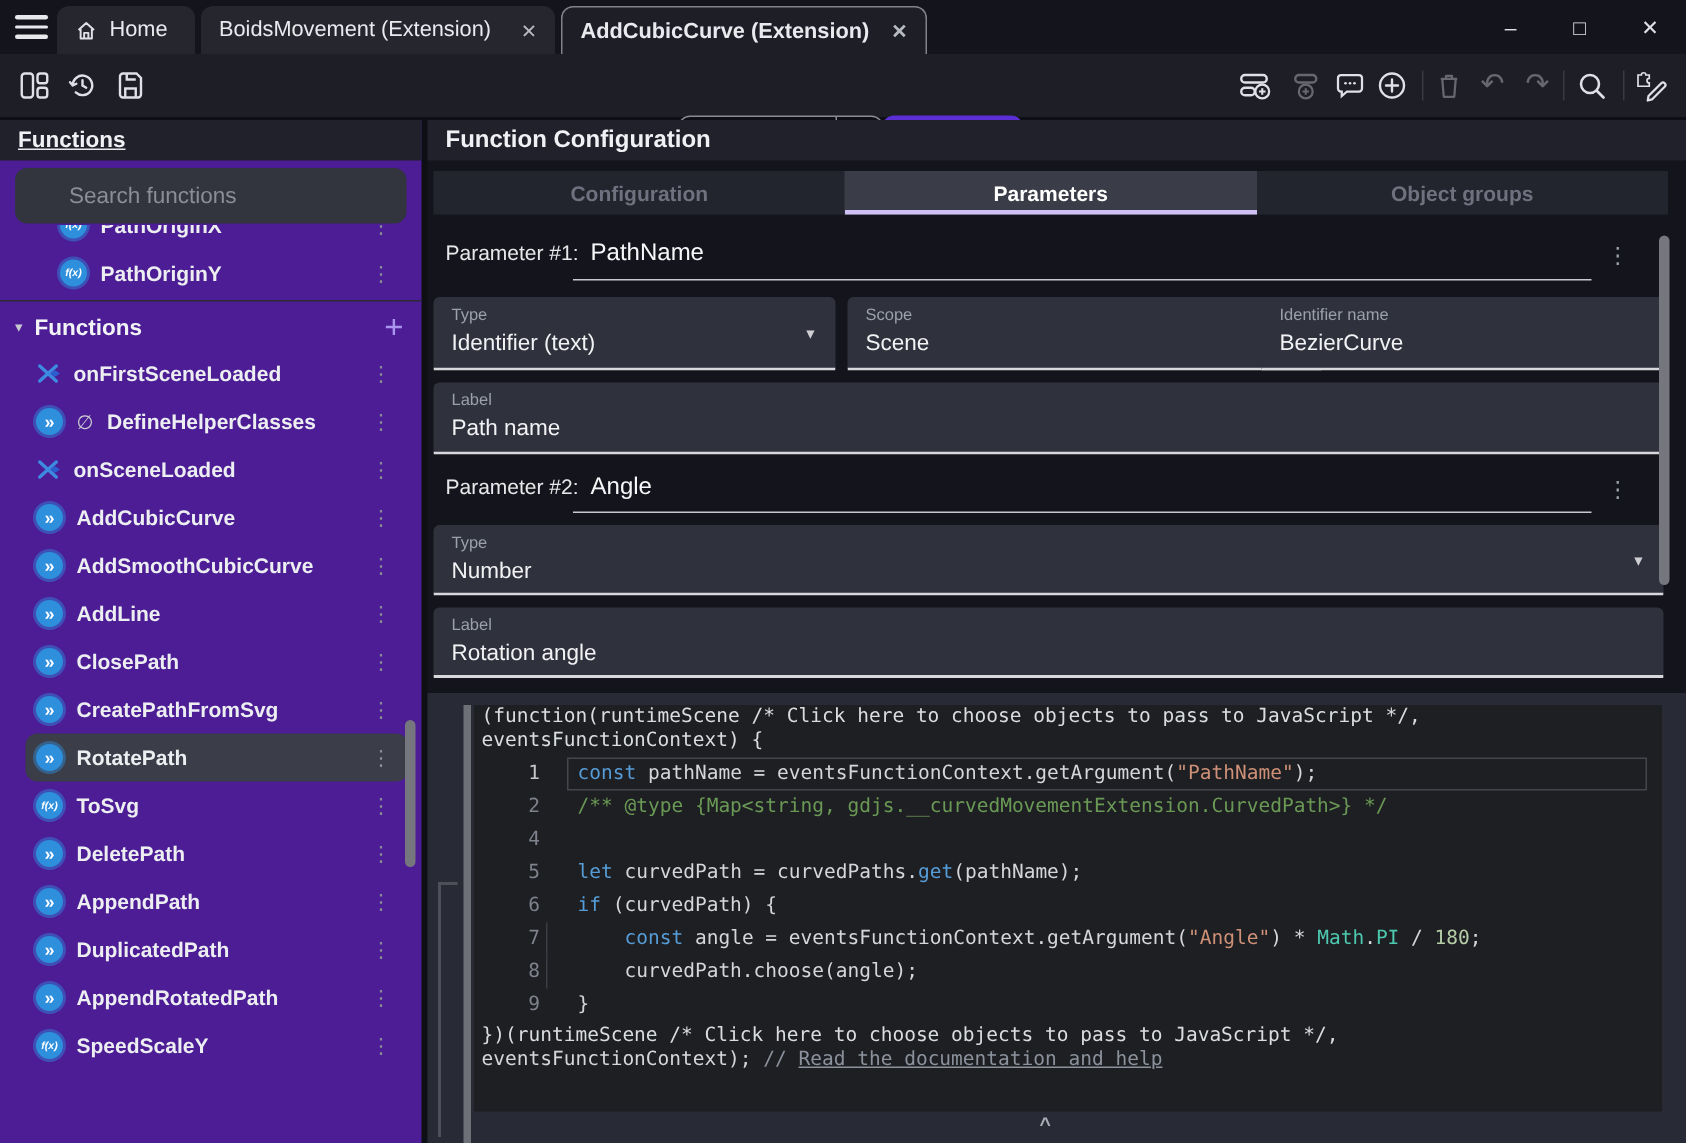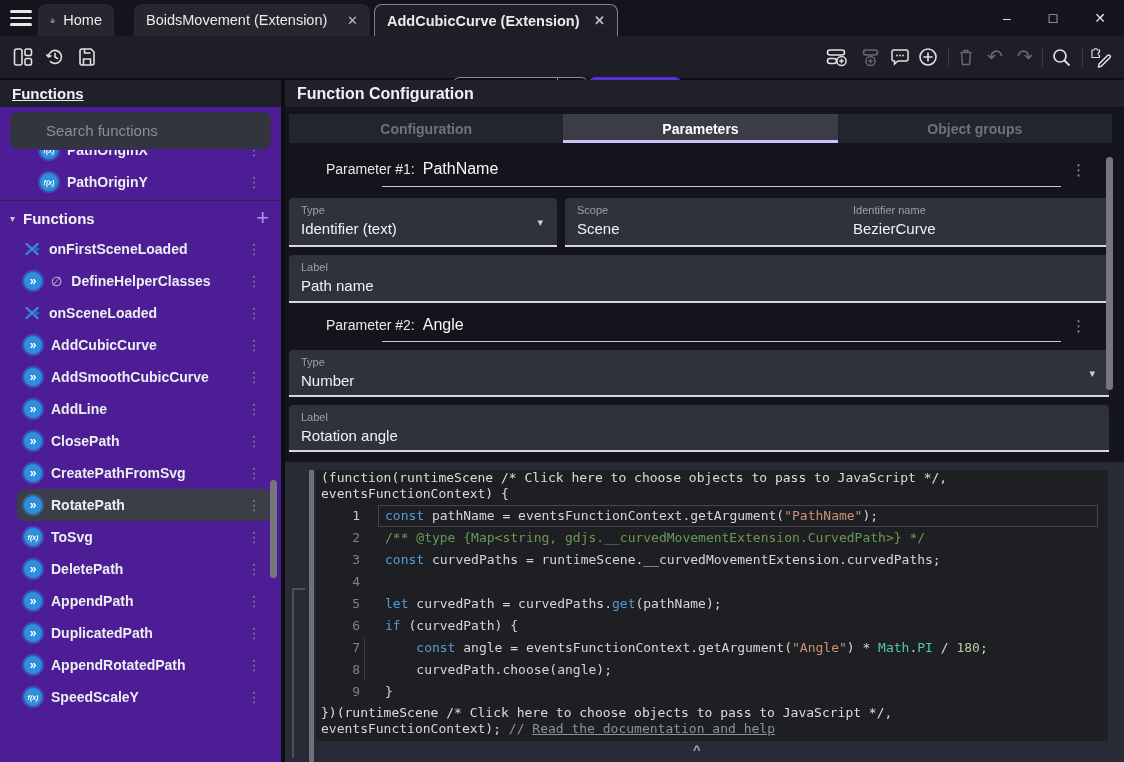--- a/index.html
+++ b/index.html
@@ -6,21 +6,21 @@
   #app{position:relative;width:1124px;height:762px;overflow:hidden;
        font-family:"Liberation Sans",sans-serif;color:#e8e9ec;background:#0e0f14;}
   
   #titlebar{position:absolute;left:0;top:0;width:1124px;height:36px;background:#14151c;}
   #hamburger{position:absolute;left:10px;top:10px;width:22px;height:16px;cursor:pointer;}
   #hamburger i{display:block;height:2.5px;background:#e8e9ec;border-radius:2px;margin-bottom:4px;}
   .tab{position:absolute;top:4px;height:32px;display:flex;align-items:center;
        background:#25262e;border-radius:8px 8px 0 0;font-size:14.5px;color:#e9eaee;
        padding:0 12px;box-sizing:border-box;}
   .tab .tclose{margin-left:auto;color:#b9bbc2;font-size:13px;padding-left:14px;}
-  .tab.home{left:38px;width:76px;gap:8px;}
+  .tab.home{left:38px;width:92px;gap:8px;}
   .tab.t2{left:134px;width:236px;}
   .tab.active{left:374px;width:244px;background:#1d1e26;border:1px solid #80828c;border-bottom:none;font-weight:bold;}
   .winbtn{position:absolute;top:8px;width:28px;height:20px;text-align:center;color:#dfe1e6;font-size:14px;line-height:20px;}
   
   #toolbar{position:absolute;left:0;top:36px;width:1124px;height:42px;background:#1d1e26;}
   .tico{position:absolute;top:10px;width:22px;height:22px;color:#dfe1e6;}
   .tico svg{width:22px;height:22px;display:block;}
   .tico.dim{opacity:.38;}
   .tdiv{position:absolute;top:11px;width:1px;height:20px;background:#383a44;}
   #previewBtn{position:absolute;left:452px;top:41px;height:32px;display:flex;align-items:stretch;
@@ -68,21 +68,21 @@
   
   #main{position:absolute;left:285px;top:80px;width:839px;height:682px;background:#14151c;}
   #mheader{position:absolute;left:0;top:0;width:839px;height:27px;background:#20212a;
       display:flex;align-items:center;padding-left:12px;box-sizing:border-box;
       font-size:16px;font-weight:600;color:#f0f1f4;}
   #mtabs{position:absolute;left:4px;top:34px;width:823px;height:29px;background:#22242e;display:flex;}
   .mtab{flex:1;display:flex;align-items:center;justify-content:center;font-size:14px;
         font-weight:bold;color:#6f727e;}
   .mtab.active{background:#3a3c47;color:#fff;box-shadow:inset 0 -3px 0 #cfc1f5;}
   .pheading{position:absolute;left:12px;display:flex;align-items:baseline;gap:8px;}
-  .pheading .phlabel{font-size:14px;color:#e8e8ea;margin-left:29px;}
+  .pheading .phlabel{font-size:14px;color:#e8e8ea;}
   .pheading .phname{font-size:16px;color:#f7f7f9;}
   .punder{position:absolute;left:97px;width:679px;height:1px;background:#c9c9ce;}
   .pmenu{position:absolute;left:786px;color:#9aa0ac;font-size:15px;}
   .field{position:absolute;background:#2f313c;border-bottom:2px solid #d8d8dc;
          border-radius:4px 4px 0 0;box-sizing:border-box;padding:6px 12px;}
   .field .flabel{font-size:11px;color:#9ba0ab;display:block;}
   .field .fvalue{font-size:15px;color:#f2f2f4;display:block;margin-top:4px;}
   .field .fcaret{position:absolute;right:14px;top:50%;margin-top:-6px;color:#d0d0d4;font-size:11px;}
   #pThumbMain{left:821px;top:77px;height:233px;}
   
@@ -418,21 +418,20 @@
 
     <div id="events">
       <div id="evbracket"></div>
       <div id="evbar"></div>
       <div id="code">
         <div class="wrapline">(function(runtimeScene /* Click here to choose objects to pass to JavaScript */,</div>
         <div class="wrapline">eventsFunctionContext) {</div>
         <div id="clines">
             <div class="cline active"><span class="lnum">1</span><span class="ltext"><span class="tk-kw">const</span><span class="tk-def"> pathName = eventsFunctionContext.getArgument(</span><span class="tk-str">"PathName"</span><span class="tk-def">);</span></span></div>
             <div class="cline"><span class="lnum">2</span><span class="ltext"><span class="tk-com">/** @type {Map&lt;string, gdjs.__curvedMovementExtension.CurvedPath&gt;} */</span></span></div>
-            <div class="cline"><span class="lnum">3</span><span class="ltext"><span class="tk-kw">const</span><span class="tk-def"> curvedPaths = runtimeScene.__curvedMovementExtension.curvedPaths;</span></span></div>
             <div class="cline"><span class="lnum">4</span><span class="ltext"></span></div>
             <div class="cline"><span class="lnum">5</span><span class="ltext"><span class="tk-kw">let</span><span class="tk-def"> curvedPath = curvedPaths.</span><span class="tk-kw">get</span><span class="tk-def">(pathName);</span></span></div>
             <div class="cline"><span class="lnum">6</span><span class="ltext"><span class="tk-kw">if</span><span class="tk-def"> (curvedPath) {</span></span></div>
             <div class="cline guide"><span class="lnum">7</span><span class="ltext"><span class="tk-def">    </span><span class="tk-kw">const</span><span class="tk-def"> angle = eventsFunctionContext.getArgument(</span><span class="tk-str">"Angle"</span><span class="tk-def">) * </span><span class="tk-cls">Math</span><span class="tk-def">.</span><span class="tk-cls">PI</span><span class="tk-def"> / </span><span class="tk-num">180</span><span class="tk-def">;</span></span></div>
             <div class="cline guide"><span class="lnum">8</span><span class="ltext"><span class="tk-def">    curvedPath.choose(angle);</span></span></div>
             <div class="cline"><span class="lnum">9</span><span class="ltext"><span class="tk-def">}</span></span></div>
           </div>
         <div id="codefoot">
           <div class="wrapline">})(runtimeScene /* Click here to choose objects to pass to JavaScript */,</div>
           <div class="wrapline"><span class="tk-def">eventsFunctionContext); </span><span class="tk-gray">// </span><a id="doclink">Read the documentation and help</a></div>

